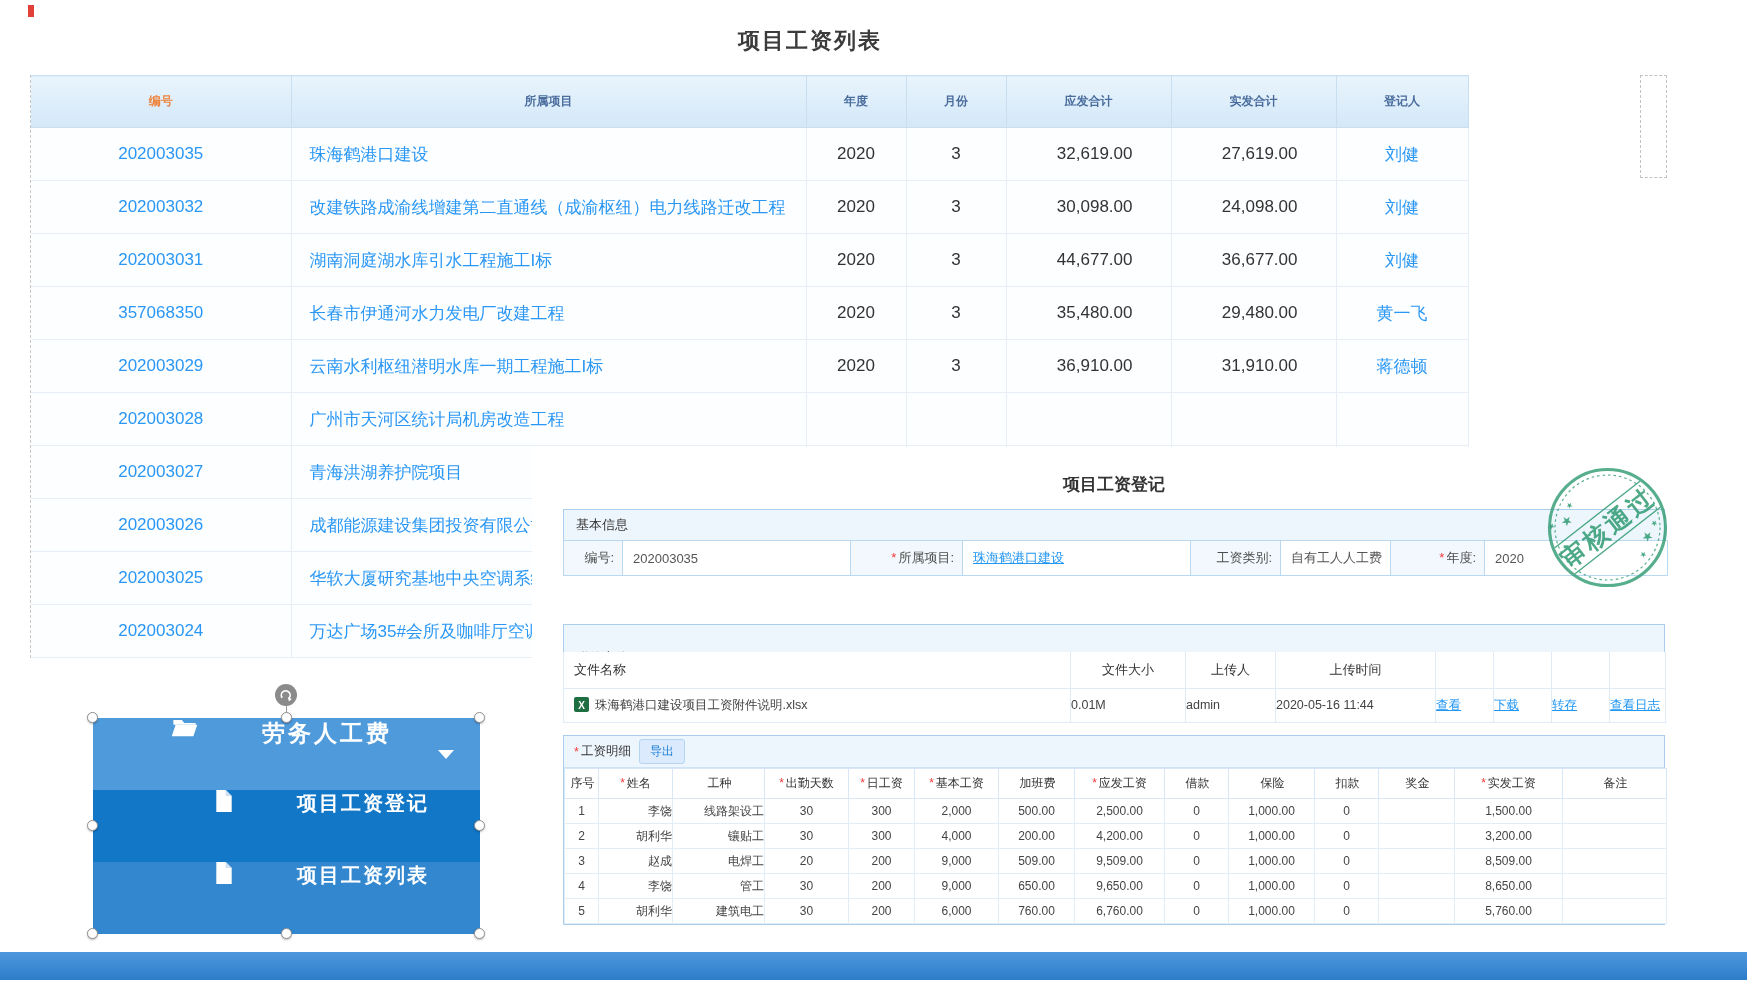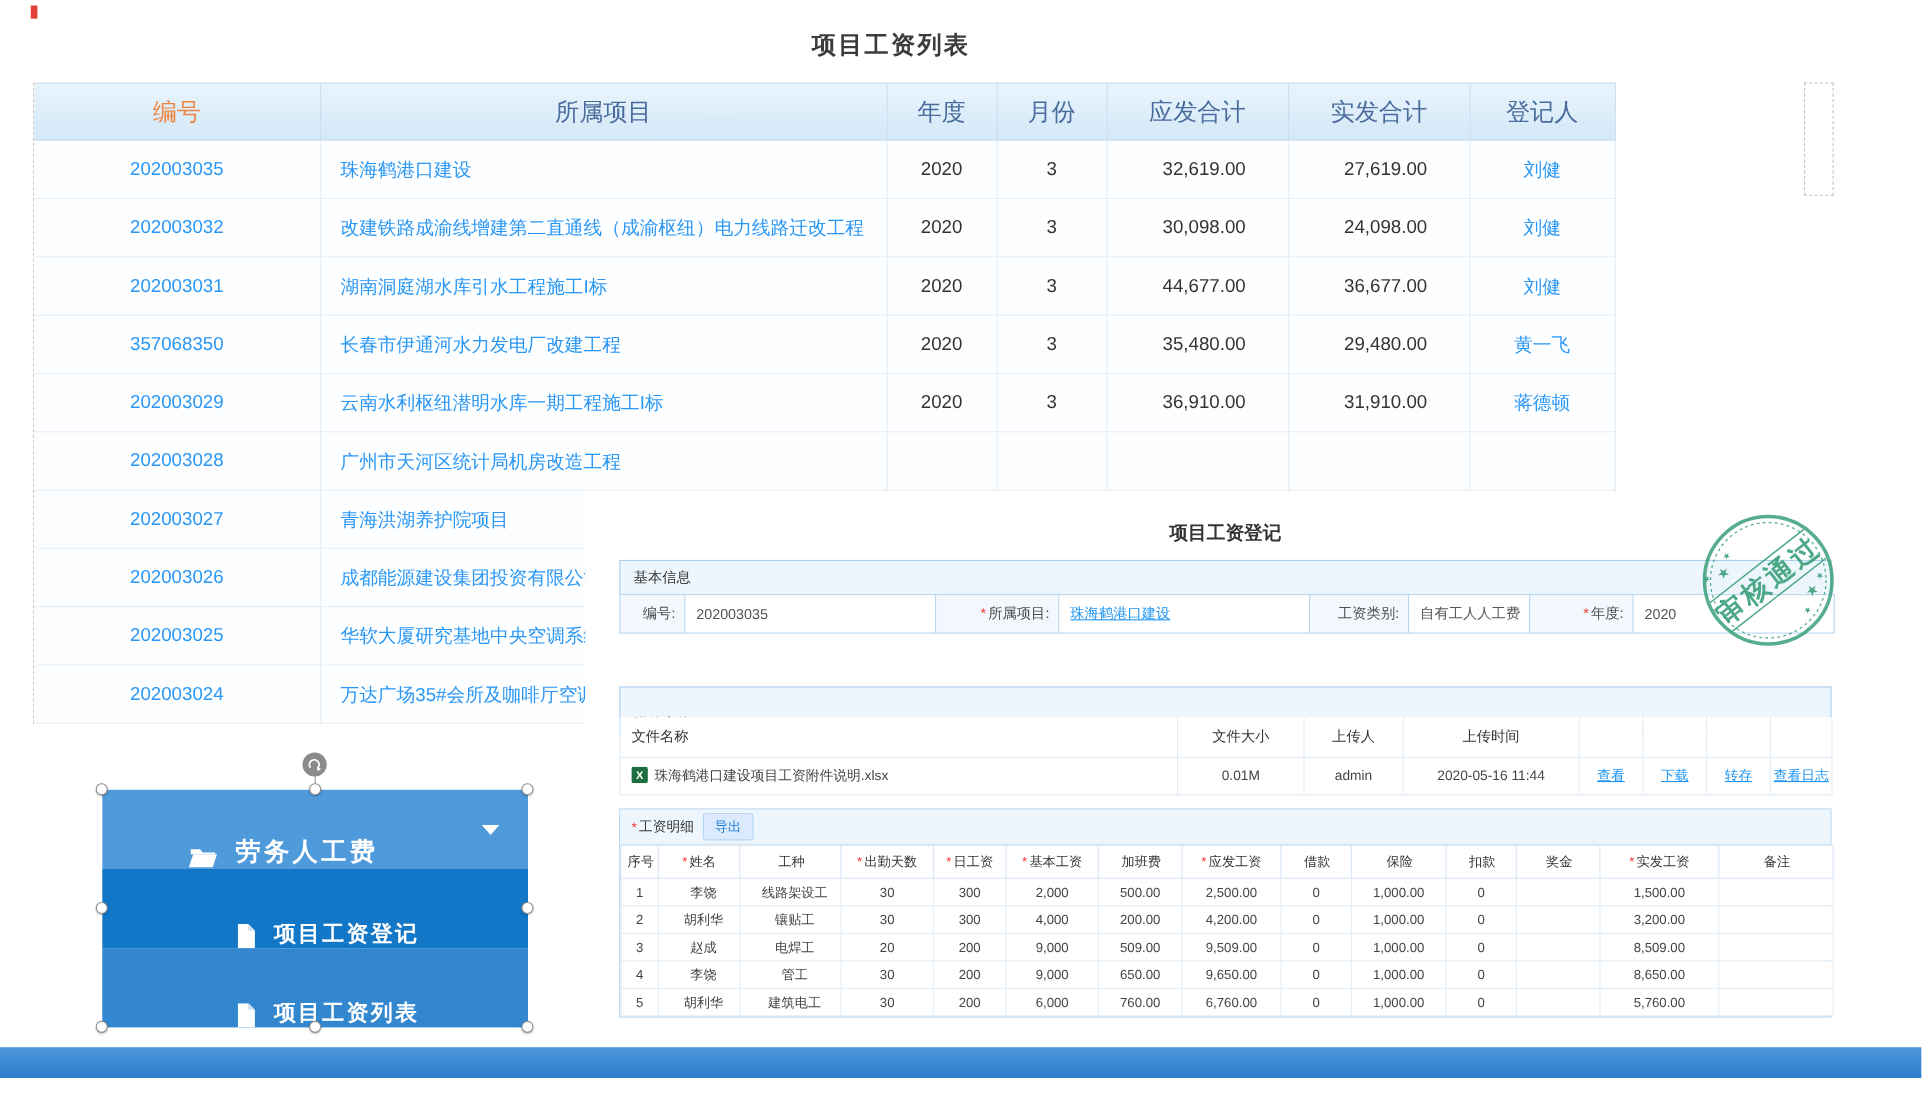--- a/index.html
+++ b/index.html
@@ -9,21 +9,21 @@
   .page-title { position:absolute; top:26px; left:0; width:1620px; text-align:center;
     font-size:22px; font-weight:bold; color:#3b3b3b; letter-spacing:2px; }
 
   .red-artifact { position:absolute; left:28px; top:5px; width:6px; height:12px; background:#e04038; }
 
   
   .main-table-wrap { position:absolute; left:30px; top:75px; width:1437px;
     border-left:1px dashed #c8c8c8; }
   .main-table { width:100%; border-collapse:collapse; table-layout:fixed; background:#fff; }
   .main-table th { height:52px; background:linear-gradient(180deg,#e9f4fc 0%,#d3e8f8 100%);
-    border:1px solid #c9deee; color:#4a6d9e; font-size:22px; font-weight:normal; }
+    border:1px solid #c9deee; color:#4a6d9e; font-size:12px; font-weight:bold; }
   .main-table th.th-orange { color:#ed8540; }
   .main-table td { height:53px; border:1px solid #e7eef5; font-size:17px; color:#333;
     background:#fdfeff; overflow:hidden; white-space:nowrap; }
   .main-table td:first-child, .main-table th:first-child { border-left:none; }
   .main-table .c { text-align:center; }
   .main-table .l { text-align:left; padding-left:18px; }
   .main-table .r { text-align:right; padding-right:38px; }
   .main-table .link { color:#2a97f5; }
   .dash-box { position:absolute; left:1640px; top:75px; width:27px; height:103px;
     border:1px dashed #c2c2c2; }
@@ -45,44 +45,44 @@
   .form-table td.lab { background:#f2f8fd; text-align:right; padding-right:8px; color:#4d4d4d; }
   .form-table td.val { background:#fff; text-align:left; padding-left:10px; color:#555; }
   .star { color:#f03b3b; margin-right:2px; }
   a.blue-link { color:#2196f3; text-decoration:underline; cursor:pointer; }
 
   .file-table { position:absolute; left:31px; top:205px; width:1102px;
     border-collapse:collapse; table-layout:fixed; }
   .file-table th { height:36px; border:1px solid #dfecf7; border-top:none; font-size:13px;
     font-weight:normal; color:#333; background:#fff; }
   .file-table td { height:34px; border:1px solid #dfecf7; font-size:12.5px; color:#444;
-    text-align:center; background:#fff; overflow:hidden; white-space:nowrap; }
+    background:#fff; overflow:hidden; white-space:nowrap; }
   .file-table .name { text-align:left; padding-left:10px; }
   .file-table a { color:#2196f3; text-decoration:underline; font-size:12.5px; }
   .xls-ico { display:inline-block; vertical-align:-3px; margin-right:6px; }
 
   .detail-box { position:absolute; left:31px; top:288px; width:1102px;
     border:1px solid #abceed; background:#fff; }
   .detail-bar { height:32px; background:#eef6fd; border-bottom:1px solid #cfe3f4;
     display:flex; align-items:center; padding-left:10px; font-size:12.5px; color:#333; }
   .export-btn { margin-left:8px; background:#dbeafc; border:1px solid #b5d4f0; color:#1d7dd8;
     font-size:12px; padding:3px 10px; border-radius:3px; cursor:pointer;
     font-family:"Liberation Sans","DejaVu Sans",sans-serif; }
   .detail-table { width:100%; border-collapse:collapse; table-layout:fixed; }
   .detail-table th { height:30px; border:1px solid #d7e7f5; font-size:12px; color:#333;
     font-weight:normal; background:#fff; overflow:hidden; white-space:nowrap; }
   .detail-table td { height:25px; border:1px solid #e2edf7; font-size:12px; color:#444;
     text-align:center; background:#fff; overflow:hidden; white-space:nowrap; }
-  .detail-table td.l { text-align:center; padding-left:8px; }
+  .detail-table td.l { text-align:right; padding-left:8px; }
 
   .stamp { position:absolute; left:1545px; top:465px; z-index:6; }
 
   
   .menu { position:absolute; left:93px; top:718px; width:387px; z-index:8; }
-  .menu-row { height:72px; display:flex; align-items:flex-end; color:#fff; position:relative; }
+  .menu-row { height:72px; display:flex; align-items:flex-start; color:#fff; position:relative;gap:48px; }
   .menu-parent { background:#4f9ada; padding-left:78px; font-size:23px; font-weight:bold; letter-spacing:3px; cursor:pointer; }
   .menu-sub1 { background:#1377c8; }
   .menu-sub2 { background:#3287cf; }
   .menu-sub { padding-left:122px; font-size:20px; font-weight:bold; letter-spacing:2px; cursor:pointer; }
   .menu-ico { margin-right:16px; display:inline-flex; }
   .caret { position:absolute; right:26px; top:32px; width:0; height:0;
     border-left:8px solid transparent; border-right:8px solid transparent; border-top:9px solid #fff; }
 
   .handle { position:absolute; width:11px; height:11px; border-radius:50%; background:#fff;
     border:1px solid #8f8f8f; box-shadow:0 1px 2px rgba(0,0,0,.25); z-index:9; cursor:pointer; }

